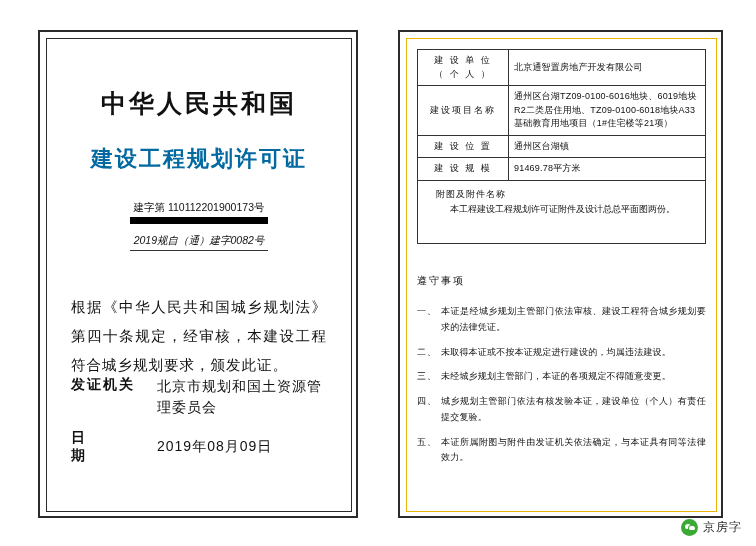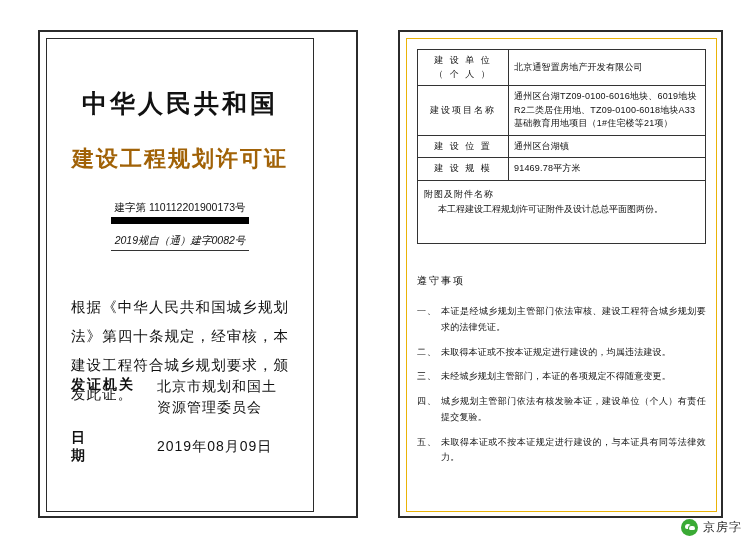--- a/index.html
+++ b/index.html
@@ -31,41 +31,41 @@
     top: 30px;
     width: 320px;
     height: 488px;
     border: 2px solid #2b2b2b;
     background: #fff;
     box-sizing: border-box;
   }
   .left-inner {
     position: absolute;
     left: 6px; top: 6px;
-    width: 268px;
+    width: 306px;
     height: 474px;
     border: 1px solid #2b2b2b;
     box-sizing: border-box;
     padding: 20px 24px;
   }
   .title-main {
     text-align: center;
     font-size: 25px;
     font-weight: bold;
     letter-spacing: 3px;
     margin-top: 28px;
     color: #111;
   }
   .title-sub {
     text-align: center;
     font-size: 22px;
     font-weight: bold;
     letter-spacing: 2px;
     margin-top: 24px;
-    color: #a16207;
+    color: #0369a1;
   }
   .cert-no-block {
     margin-top: 26px;
     text-align: center;
     font-size: 10.5px;
     line-height: 1.5;
     color: #111;
   }
   .cert-no-line {
     display: inline-block;
@@ -177,21 +177,21 @@
   }
   .lbl-two {
     line-height: 1.35;
   }
 
   .attach-box {
     margin-top: 0;
     border: 1px solid #333;
     border-top: none;
     font-size: 9px;
-    padding: 6px 6px 26px 6px;
+    padding: 6px 6px 26px 18px;
     line-height: 1.7;
     color: #111;
   }
   .attach-title { letter-spacing: 1px; }
   .attach-body { padding-left: 14px; }
 
   .rules {
     margin-top: 30px;
     font-size: 9px;
     color: #111;
@@ -336,21 +336,21 @@
         <div class="rule-item">
           <div class="rule-num">三、</div>
           <div class="rule-text">未经城乡规划主管部门，本证的各项规定不得随意变更。</div>
         </div>
         <div class="rule-item">
           <div class="rule-num">四、</div>
           <div class="rule-text">城乡规划主管部门依法有核发验本证，建设单位（个人）有责任提交复验。</div>
         </div>
         <div class="rule-item">
           <div class="rule-num">五、</div>
-          <div class="rule-text">未取得本证或不按本证规定进行建设的，与本证具有同等法律效力。</div>
+          <div class="rule-text">本证所属附图与附件由发证机关依法确定，与本证具有同等法律效力。</div>
         </div>
       </div>
 
     </div>
   </div>
 
   <div class="footer-badge">
     <div class="badge-logo"></div>
     <div class="badge-text">京房字</div>
   </div>

